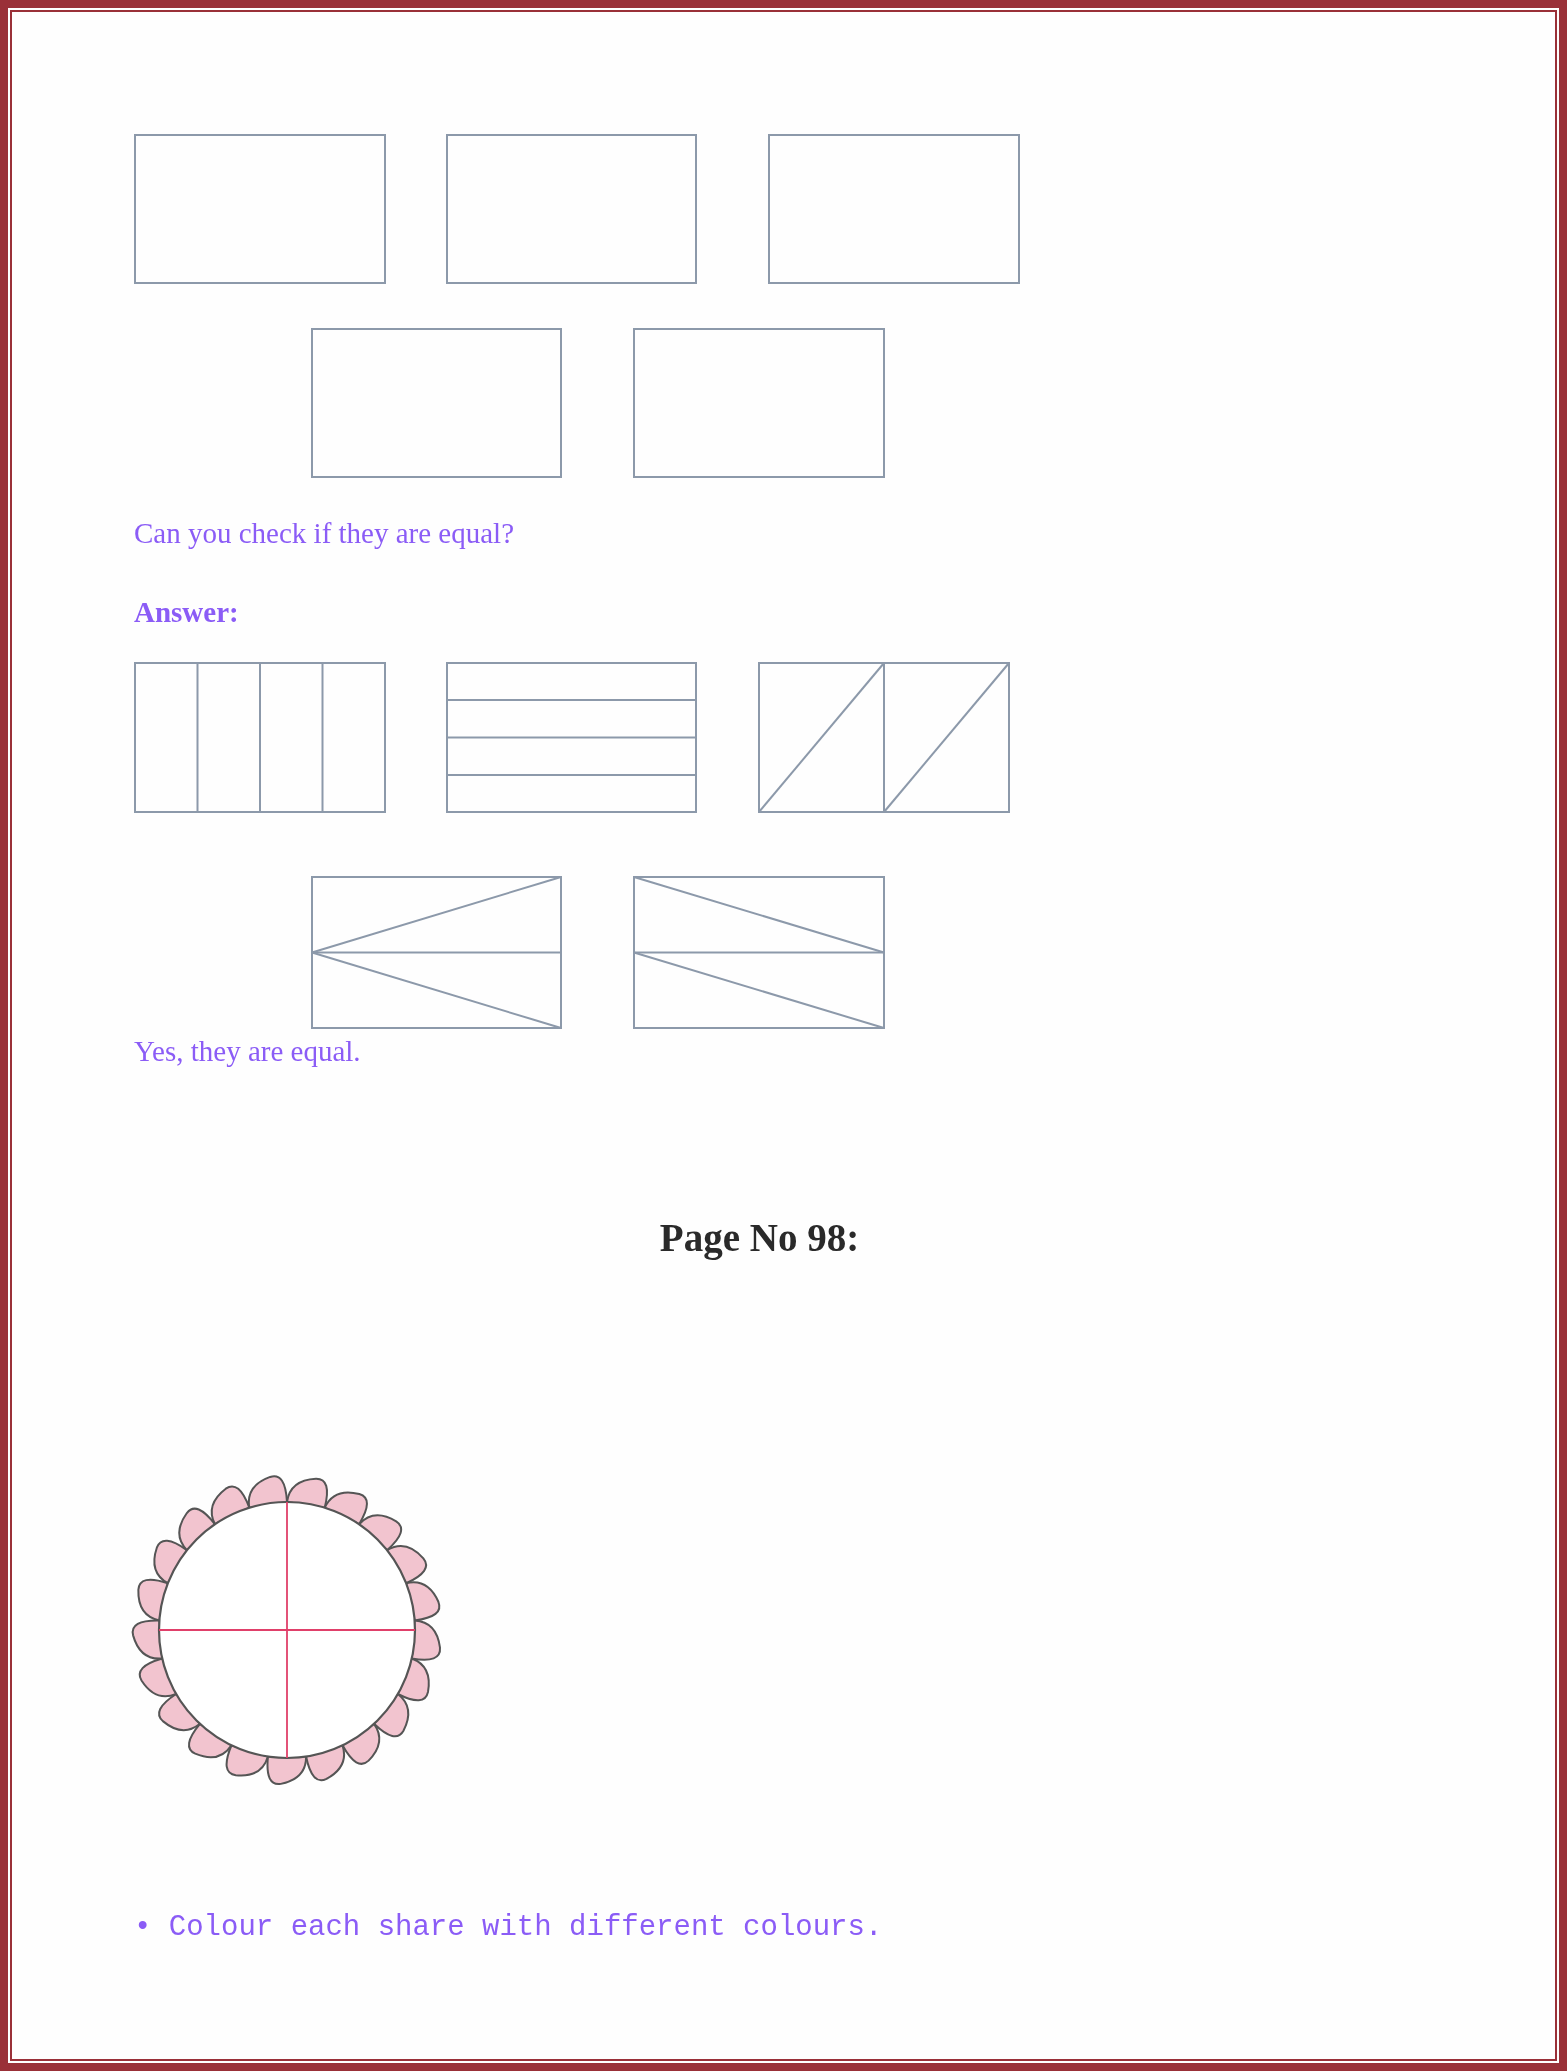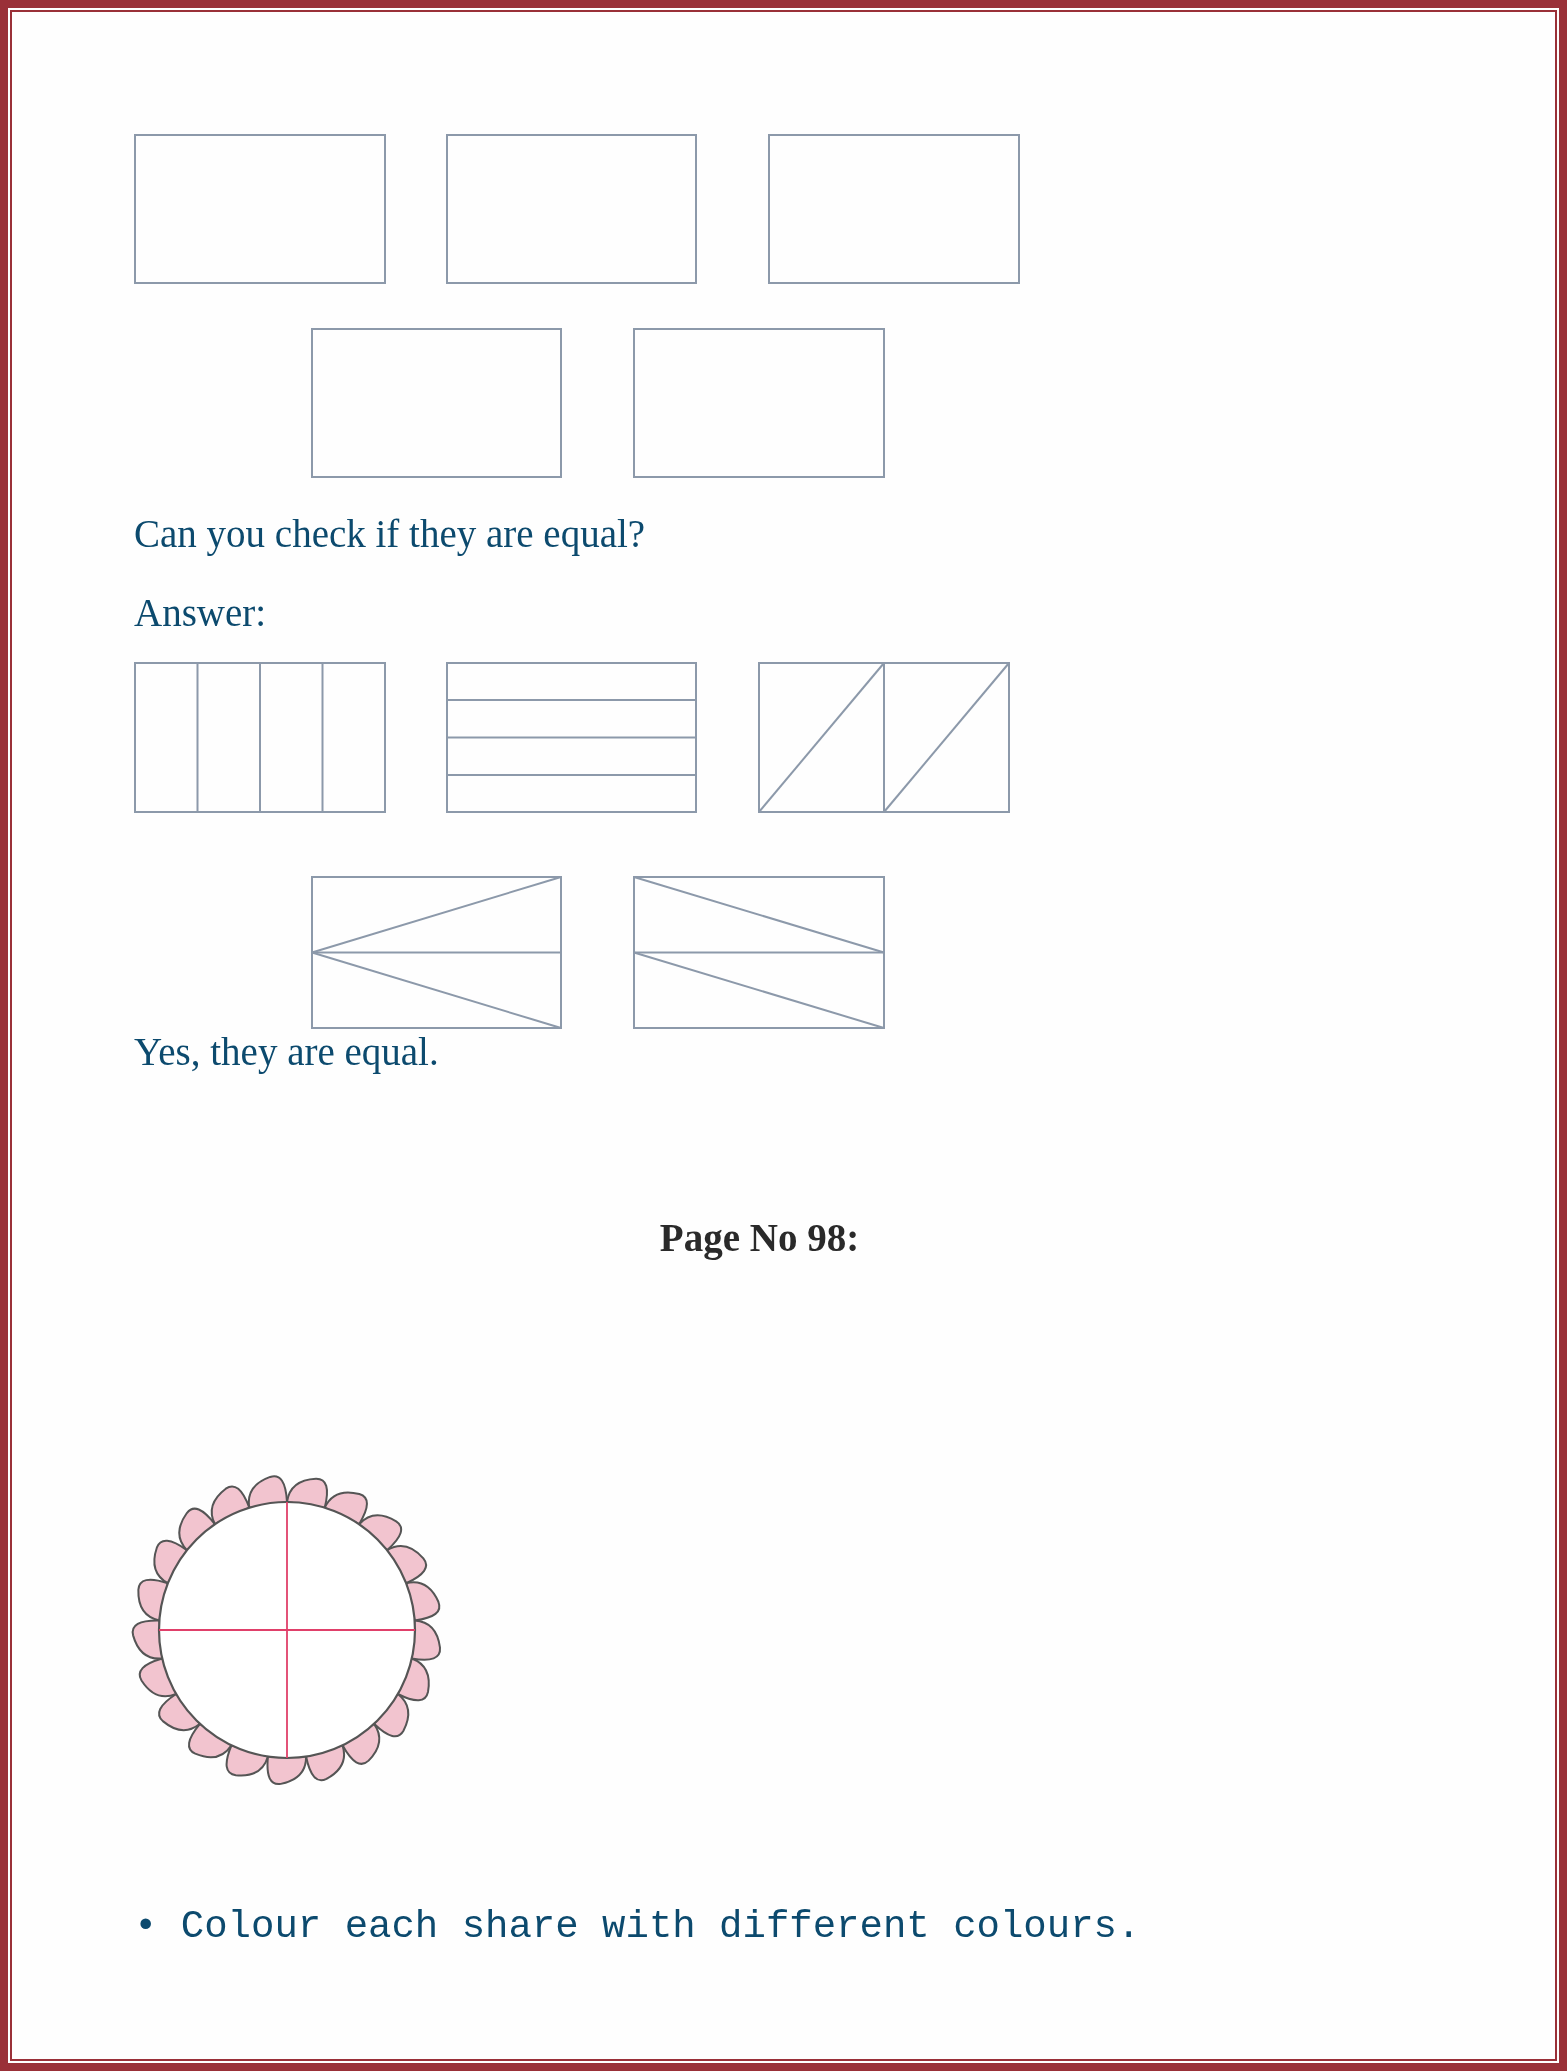--- a/index.html
+++ b/index.html
@@ -35,26 +35,26 @@
       overflow: visible;
     }
     .fig rect, .fig line {
       stroke: #8c99aa;
       stroke-width: 2;
       fill: none;
     }
     .txt {
       position: absolute;
       left: 134px;
-      font-size: 39px;
+      font-size: 29px;
       line-height: 55px;
       white-space: nowrap;
-      color: #0c4a6e;
+      color: #8b5cf6;
     }
-    .bold { font-weight: normal; }
+    .bold { font-weight: bold; }
     .center-title {
       position: absolute;
       left: 0;
       width: 1519px;
       text-align: center;
       font-size: 39px;
       font-weight: bold;
       line-height: 55px;
     }
     .para {

